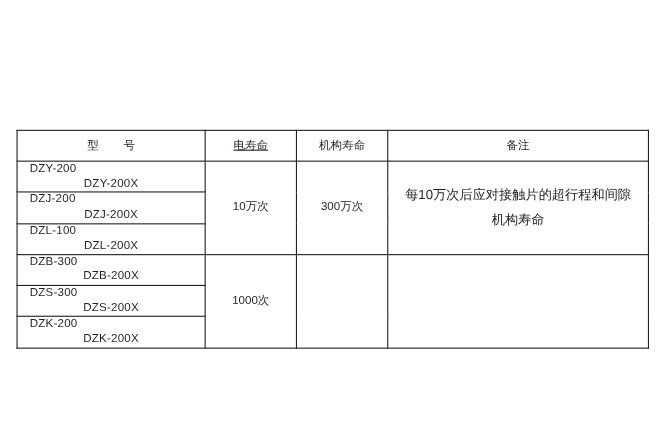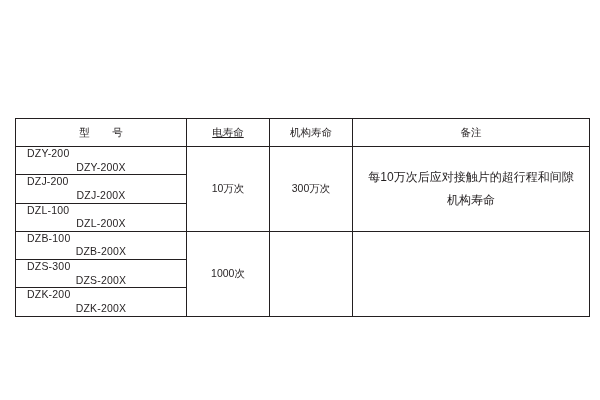--- a/index.html
+++ b/index.html
@@ -116,21 +116,21 @@
         </tr>
 
         <tr class="drow">
           <td class="model-cell">
             <span class="model-inner">DZL-100</span><span>DZL-200X</span>
           </td>
         </tr>
 
         <tr class="drow">
           <td class="model-cell">
-            <span class="model-inner">DZB-100</span><span>DZB-200X</span>
+            <span class="model-inner">DZB-300</span><span>DZB-200X</span>
           </td>
           <td rowspan="3">1000次</td>
           <td rowspan="3" class="empty-cell"></td>
           <td rowspan="3" class="empty-cell"></td>
         </tr>
 
         <tr class="drow">
           <td class="model-cell">
             <span class="model-inner">DZS-300</span><span>DZS-200X</span>
           </td>

